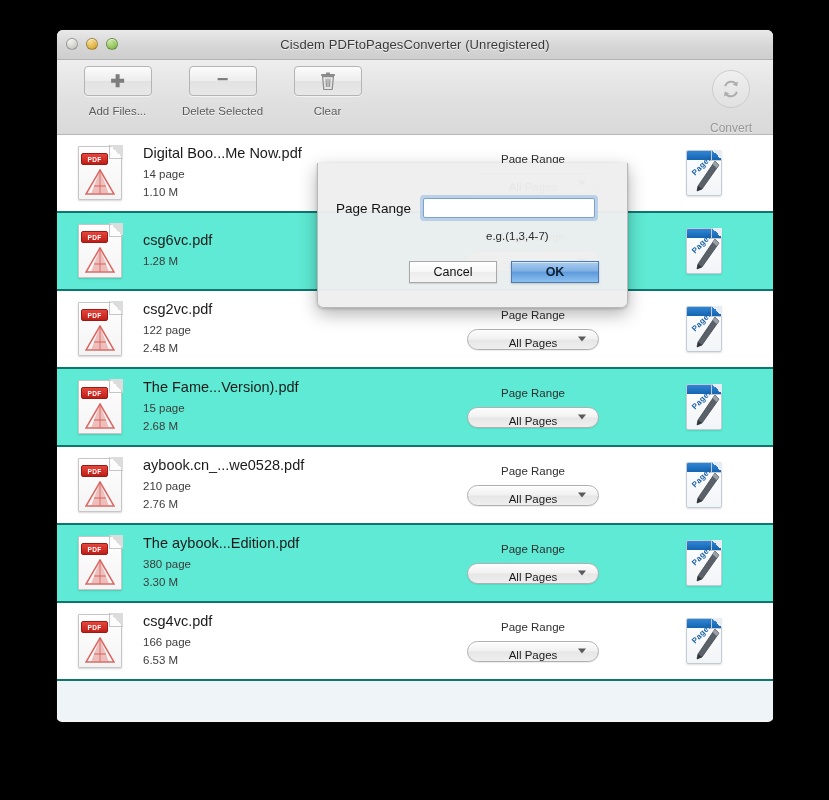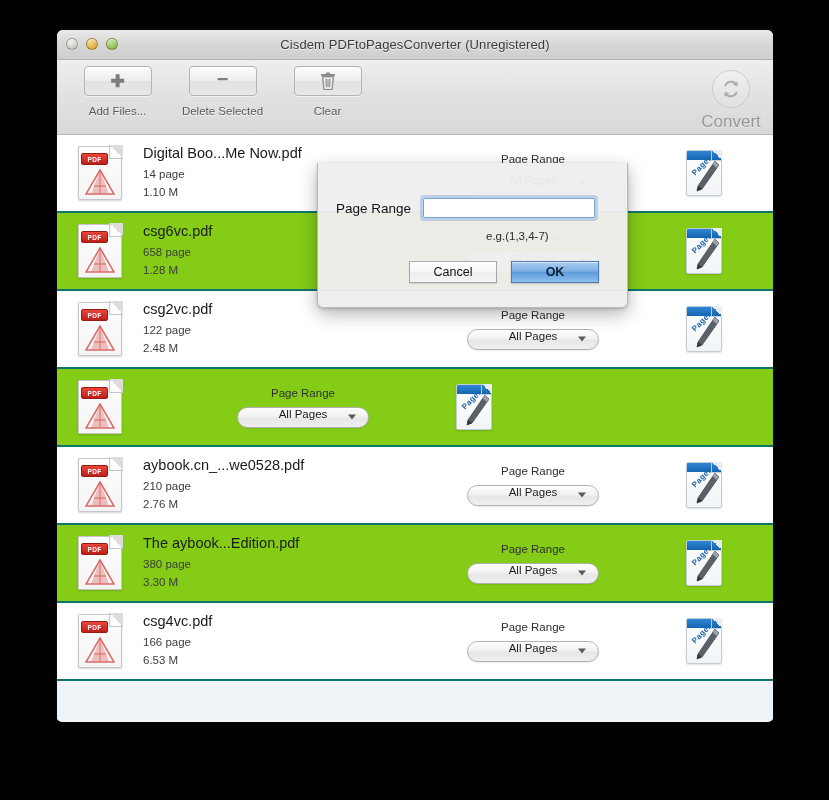--- a/index.html
+++ b/index.html
@@ -114,42 +114,42 @@
     opacity: 0.62;
   }
   .convert-circle {
     width: 38px; height: 38px;
     border-radius: 50%;
     border: 1px solid #bdbdbd;
     background: linear-gradient(to bottom, #f4f4f4, #e3e3e3);
     display: flex; align-items: center; justify-content: center;
   }
   #convert-label {
-    margin-top: 4px;
-    font-size: 17px;
+    margin-top: 13px;
+    font-size: 12px;
     color: #6e6e6e;
     text-shadow: 0 1px 0 rgba(255,255,255,0.7);
   }
 
   
   #file-list {
     position: relative;
     height: 585px;
     background: #ffffff;
     overflow: hidden;
   }
   .file-row {
     position: relative;
     height: 78px;
     display: flex;
     align-items: center;
     border-bottom: 2px solid #0f766e;
     background: #ffffff;
   }
-  .file-row.alt { background: #84cc16; }
+  .file-row.alt { background: #5eead4; }
 
   .pdf-icon-wrap {
     width: 86px;
     display: flex;
     justify-content: center;
     flex: 0 0 86px;
   }
   .pdf-icon { position: relative; width: 44px; height: 54px; }
   .pdf-page {
     position: absolute; inset: 0;
@@ -207,21 +207,21 @@
     margin-bottom: 8px;
   }
   .range-select {
     position: relative;
     width: 132px;
     height: 21px;
     border: 1px solid #b0b0b0;
     border-radius: 11px;
     background: linear-gradient(to bottom,#fdfdfd 0%,#f1f1f1 48%,#e6e6e6 52%,#efefef 100%);
     box-shadow: 0 1px 1px rgba(0,0,0,0.08), inset 0 1px 0 #fff;
-    display: flex; align-items: flex-start; justify-content: center;
+    display: flex; align-items: flex-end; justify-content: center;
   }
   .range-select-text {
     font-size: 11.5px;
     color: #1a1a1a;
   }
   .range-arrow {
     position: absolute;
     right: 12px;
     top: 50%;
     transform: translateY(-50%);
@@ -466,21 +466,20 @@
               <svg class="pdf-a" width="30" height="26" viewBox="0 0 30 26">
                 <path d="M15 1 L29 25 L1 25 Z" fill="none" stroke="#d4504a" stroke-width="1.5" opacity="0.85"></path>
                 <path d="M15 1 L15 25" stroke="#d4504a" stroke-width="1.2" opacity="0.7"></path>
                 <path d="M15 1 L6 25 L24 25 Z" fill="#e07b76" opacity="0.45"></path>
                 <path d="M9 17 L21 17" stroke="#d4504a" stroke-width="1.1" opacity="0.75"></path>
               </svg>
             </div>
           </div>
           <div class="file-meta">
             <div class="file-name">csg6vc.pdf</div>
-            <div class="file-pages">658 page</div>
             <div class="file-size">1.28 M</div>
           </div>
           <div class="range-col">
             <div class="range-label">Page Range</div>
             <div class="range-select">
               <span class="range-select-text">All Pages</span>
               <span class="range-arrow"></span>
             </div>
           </div>
           <div class="out-col">
@@ -545,20 +544,25 @@
               <div class="pdf-page"></div>
               <div class="pdf-fold"></div>
               <div class="pdf-badge">PDF</div>
               <svg class="pdf-a" width="30" height="26" viewBox="0 0 30 26">
                 <path d="M15 1 L29 25 L1 25 Z" fill="none" stroke="#d4504a" stroke-width="1.5" opacity="0.85"></path>
                 <path d="M15 1 L15 25" stroke="#d4504a" stroke-width="1.2" opacity="0.7"></path>
                 <path d="M15 1 L6 25 L24 25 Z" fill="#e07b76" opacity="0.45"></path>
                 <path d="M9 17 L21 17" stroke="#d4504a" stroke-width="1.1" opacity="0.75"></path>
               </svg>
             </div>
+          </div>
+          <div class="file-meta">
+            <div class="file-name">The Fame...Version).pdf</div>
+            <div class="file-pages">15 page</div>
+            <div class="file-size">2.68 M</div>
           </div>
           <div class="range-col">
             <div class="range-label">Page Range</div>
             <div class="range-select">
               <span class="range-select-text">All Pages</span>
               <span class="range-arrow"></span>
             </div>
           </div>
           <div class="out-col">
             <div class="pages-icon">

